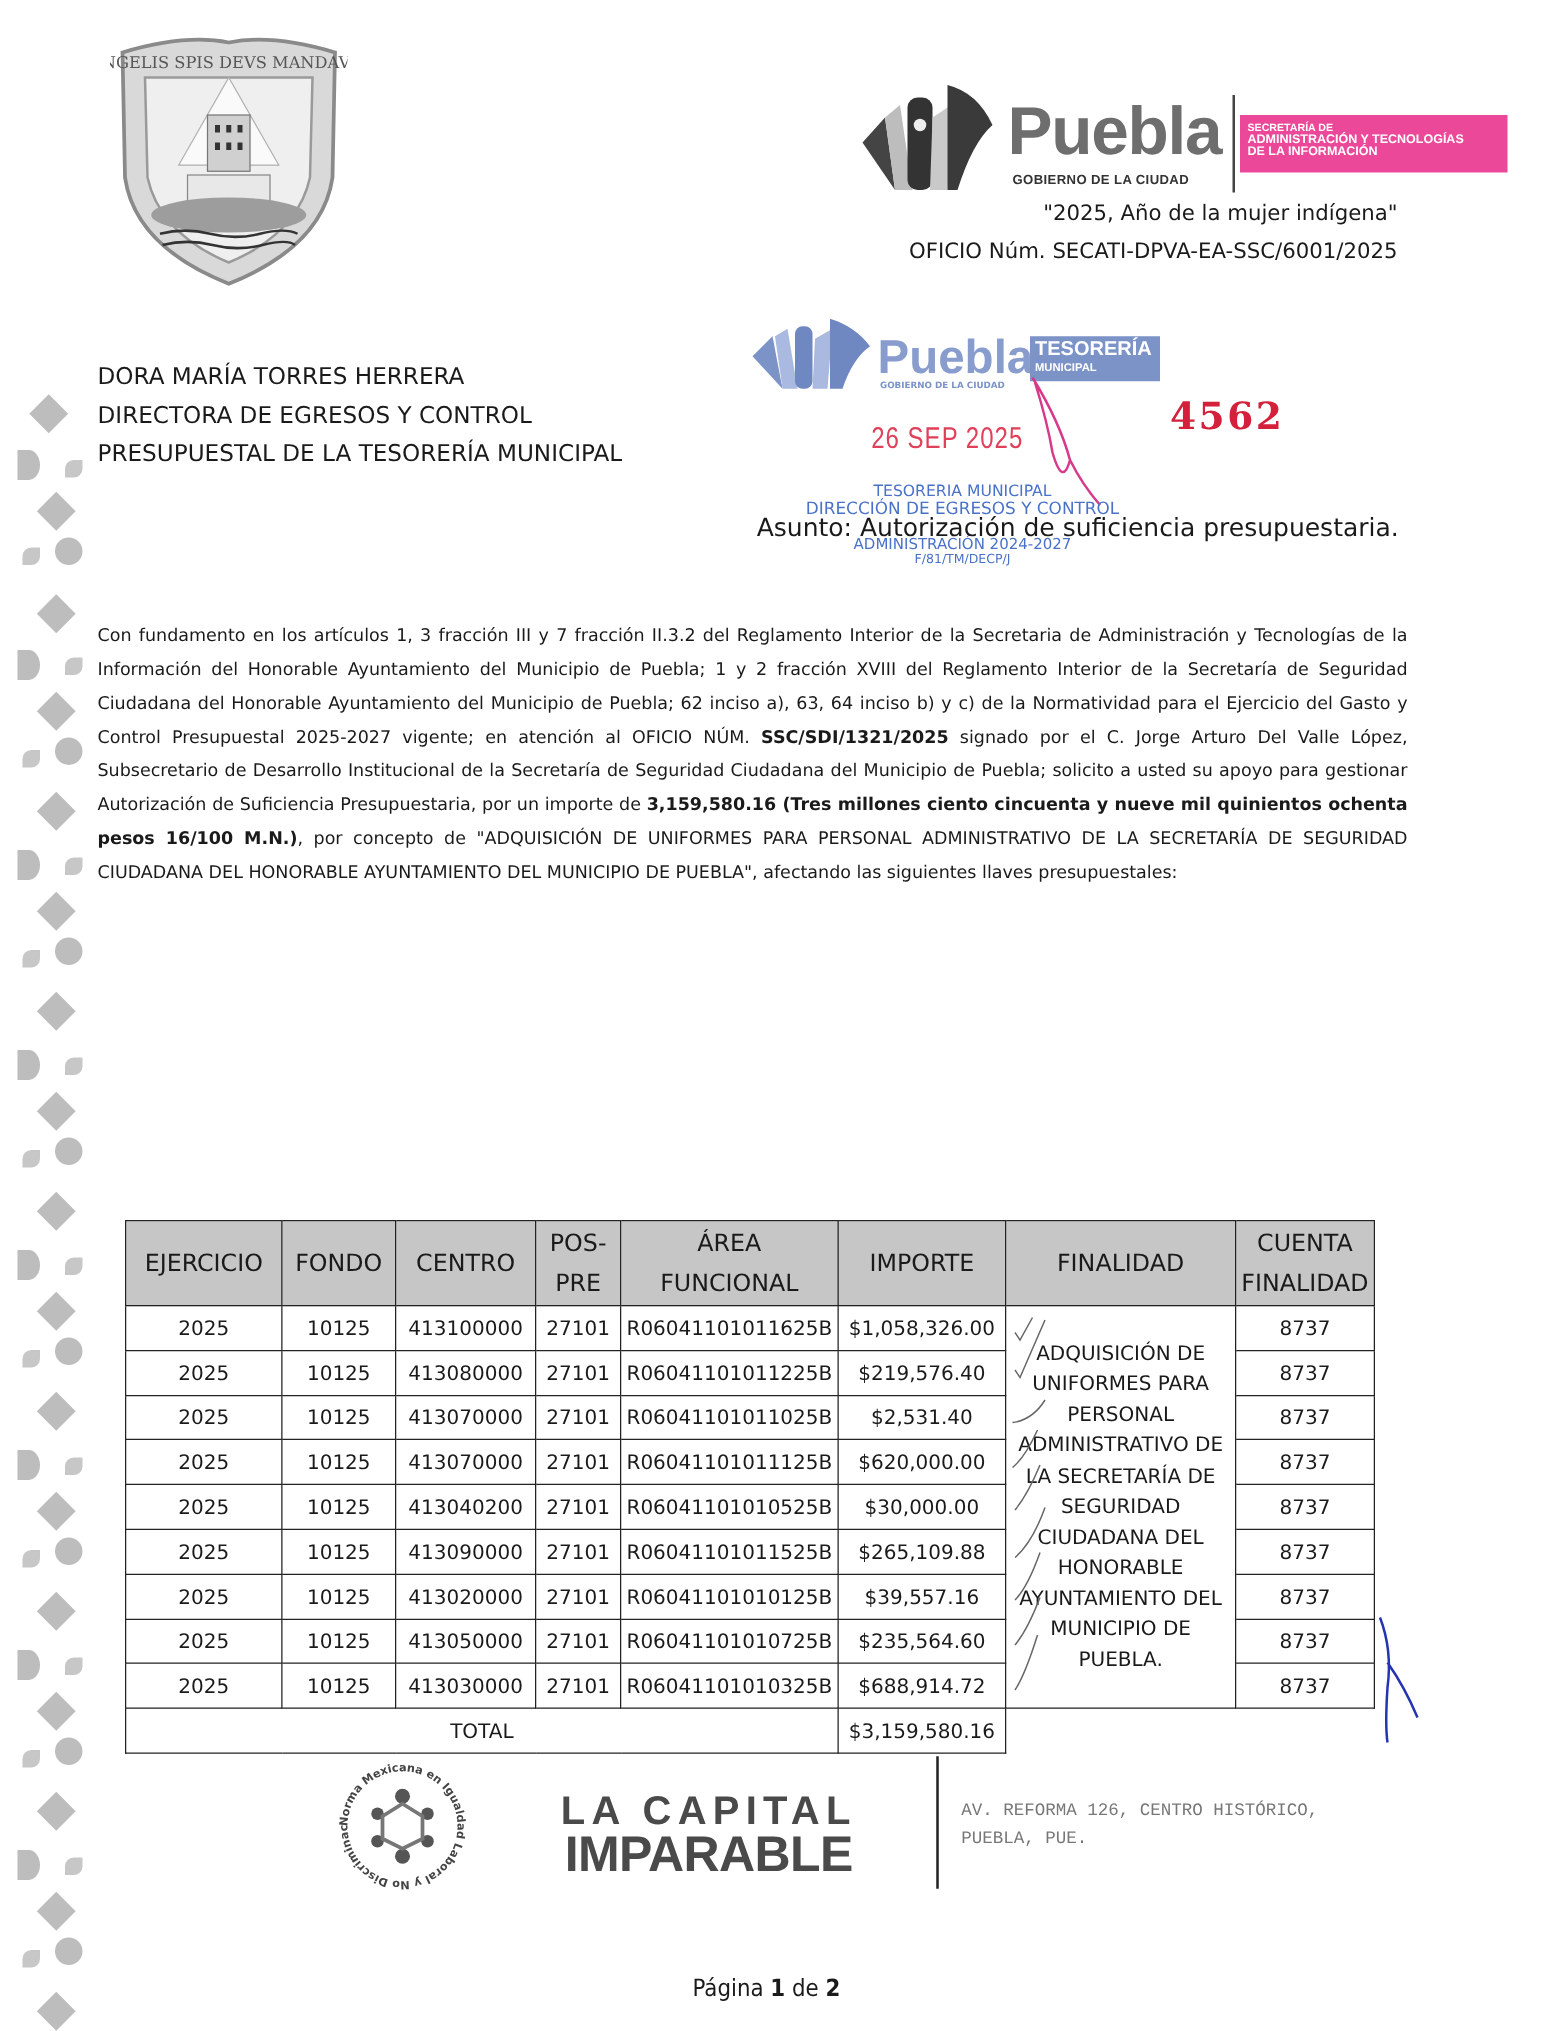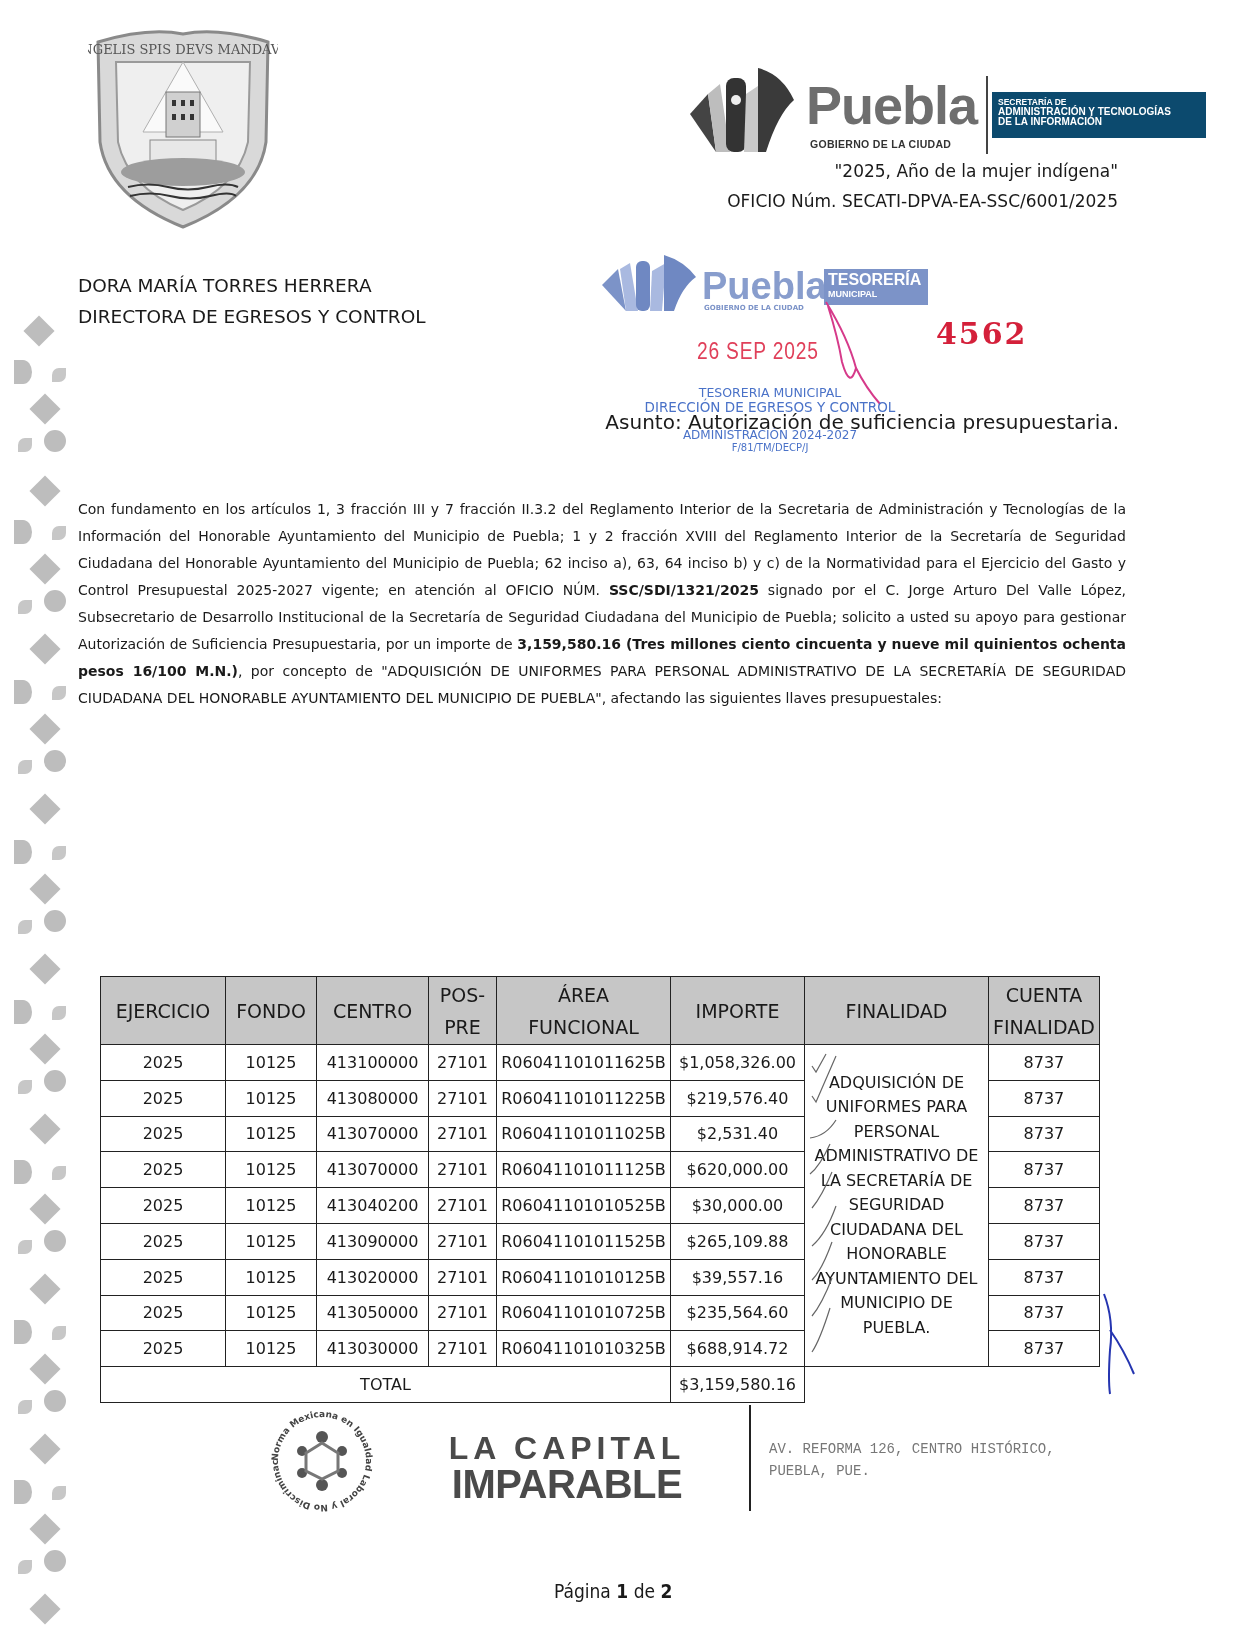--- a/index.html
+++ b/index.html
@@ -14,21 +14,21 @@
 
   
   .seal { position: absolute; left: 88px; top: 22px; width: 190px; height: 210px; }
 
   
   .logo-wrap { position: absolute; left: 686px; top: 64px; width: 510px; height: 95px; }
   .logo-art { position: absolute; left: 0; top: 0; width: 112px; height: 92px; }
   .logo-word { position: absolute; left: 120px; top: 14px; font-family: "Liberation Sans", sans-serif; font-weight: 700; font-size: 54px; color: #6e6e6e; letter-spacing: -1px; line-height: 1; }
   .logo-sub { position: absolute; left: 124px; top: 74px; font-family: "Liberation Sans", sans-serif; font-weight: 700; font-size: 10.5px; color: #333; letter-spacing: 0.3px; }
   .logo-divider { position: absolute; left: 300px; top: 12px; width: 2px; height: 78px; background: #444; }
-  .logo-box { position: absolute; left: 306px; top: 28px; width: 214px; height: 46px; background: #0c4a6e; color: #fff; font-family: "Liberation Sans", sans-serif; font-weight: 700; padding: 6px 6px; line-height: 1.05; }
+  .logo-box { position: absolute; left: 306px; top: 28px; width: 214px; height: 46px; background: #ec4899; color: #fff; font-family: "Liberation Sans", sans-serif; font-weight: 700; padding: 6px 6px; line-height: 1.05; }
   .logo-box .l1 { font-size: 8.5px; }
   .logo-box .l2 { font-size: 10px; }
 
   .year-motto { position: absolute; right: 135px; top: 161px; font-size: 17px; font-family: "DejaVu Sans", sans-serif; }
   .oficio-num { position: absolute; right: 135px; top: 191px; font-size: 17px; }
 
   
   .stamp-logo { position: absolute; left: 600px; top: 255px; width: 330px; height: 60px; }
   .stamp-word { position: absolute; left: 102px; top: 10px; font-family: "Liberation Sans", sans-serif; font-weight: 700; font-size: 38px; color: #7c93c8; opacity: 0.9; }
   .stamp-sub { position: absolute; left: 104px; top: 49px; font-size: 7px; color: #7c93c8; font-weight: 700; }
@@ -38,21 +38,21 @@
   .stamp-art { position: absolute; left: 0; top: 0; width: 100px; height: 58px; }
   .stamp-date { position: absolute; left: 697px; top: 337px; font-family: "Liberation Sans Narrow", "Liberation Sans", sans-serif; font-size: 24px; color: #e0405a; letter-spacing: 1px; transform: scaleX(0.8); transform-origin: left; }
   .stamp-num { position: absolute; left: 936px; top: 316px; font-family: "DejaVu Serif", serif; font-weight: 700; font-size: 30px; color: #d4203a; letter-spacing: 2px; }
   .stamp-lines { position: absolute; left: 620px; top: 386px; width: 300px; text-align: center; color: #4a72c8; font-family: "DejaVu Sans", sans-serif; line-height: 1.1; }
   .stamp-lines .t1 { font-size: 12.5px; }
   .stamp-lines .t2 { font-size: 13.5px; }
   .stamp-lines .t3 { font-size: 12px; margin-top: 14px; }
   .stamp-lines .t4 { font-size: 10px; }
 
   
-  .addressee { position: absolute; left: 78px; top: 270px; font-size: 18.5px; line-height: 31px; }
+  .addressee { position: absolute; left: 78px; top: 286px; font-size: 18.5px; line-height: 31px; }
   .addressee .spaced { letter-spacing: 7px; }
 
   .asunto { position: absolute; right: 134px; top: 410px; font-size: 20px; }
 
   
   .body-p { position: absolute; left: 78px; top: 496px; width: 1048px; font-size: 14px; line-height: 27px; text-align: justify; }
   .body-p b { font-weight: 700; }
 
   
   .tbl { position: absolute; left: 100px; top: 976px; border-collapse: collapse; font-size: 16px; border-radius: 12px; }
@@ -199,20 +199,21 @@
 <div class="stamp-lines">
   <div class="t1">TESORERIA MUNICIPAL</div>
   <div class="t2">DIRECCIÓN DE EGRESOS Y CONTROL</div>
   <div class="t3">ADMINISTRACIÓN 2024-2027</div>
   <div class="t4">F/81/TM/DECP/J</div>
 </div>
 
 <div class="addressee">
   <div>DORA MARÍA TORRES HERRERA</div>
   <div>DIRECTORA DE EGRESOS Y CONTROL</div>
+  <div>PRESUPUESTAL DE LA TESORERÍA MUNICIPAL</div>
 </div>
 
 <div class="asunto">Asunto: Autorización de suficiencia presupuestaria.</div>
 
 <p class="body-p"><span>Con fundamento en los artículos 1, 3 fracción III y 7 fracción II.3.2 del Reglamento Interior de la Secretaria de Administración y Tecnologías de la Información del Honorable Ayuntamiento del Municipio de Puebla; 1 y 2 fracción XVIII del Reglamento Interior de la Secretaría de Seguridad Ciudadana del Honorable Ayuntamiento del Municipio de Puebla; 62 inciso a), 63, 64 inciso b) y c) de la Normatividad para el Ejercicio del Gasto y Control Presupuestal 2025-2027 vigente; en atención al OFICIO NÚM. </span><b>SSC/SDI/1321/2025</b><span> signado por el  C. Jorge Arturo Del Valle López, Subsecretario de Desarrollo Institucional de la Secretaría de Seguridad Ciudadana del Municipio de Puebla; solicito a usted su apoyo para gestionar Autorización de Suficiencia Presupuestaria, por un importe de </span><b>3,159,580.16 (Tres millones ciento cincuenta y nueve mil quinientos ochenta pesos 16/100 M.N.)</b><span>, por concepto de "ADQUISICIÓN DE UNIFORMES PARA PERSONAL ADMINISTRATIVO DE LA SECRETARÍA DE SEGURIDAD CIUDADANA DEL HONORABLE AYUNTAMIENTO DEL MUNICIPIO DE PUEBLA", afectando las siguientes llaves presupuestales:</span></p>
 
 <table class="tbl">
   <thead>
     <tr>
       <th style="width:125px">EJERCICIO</th>

